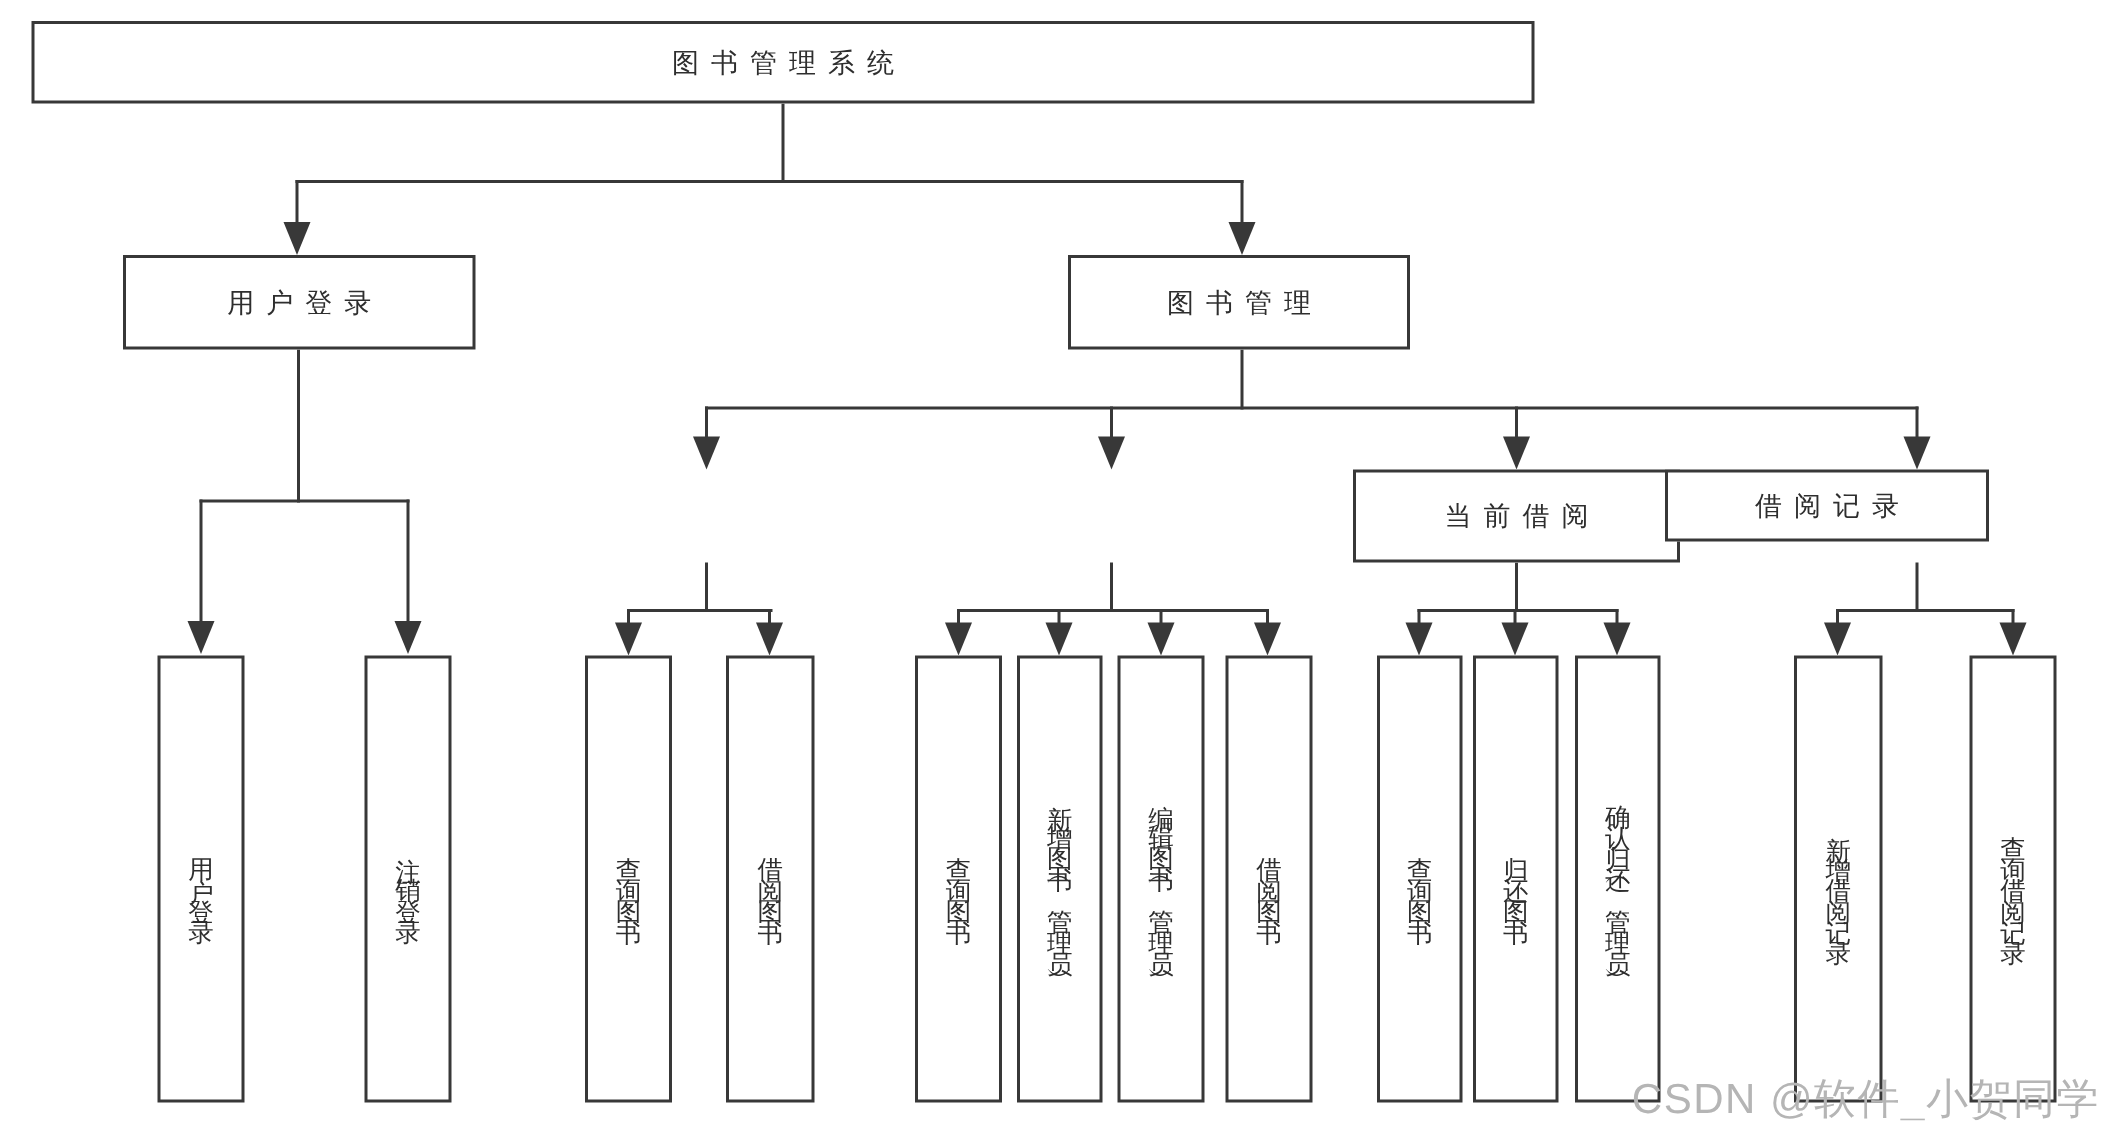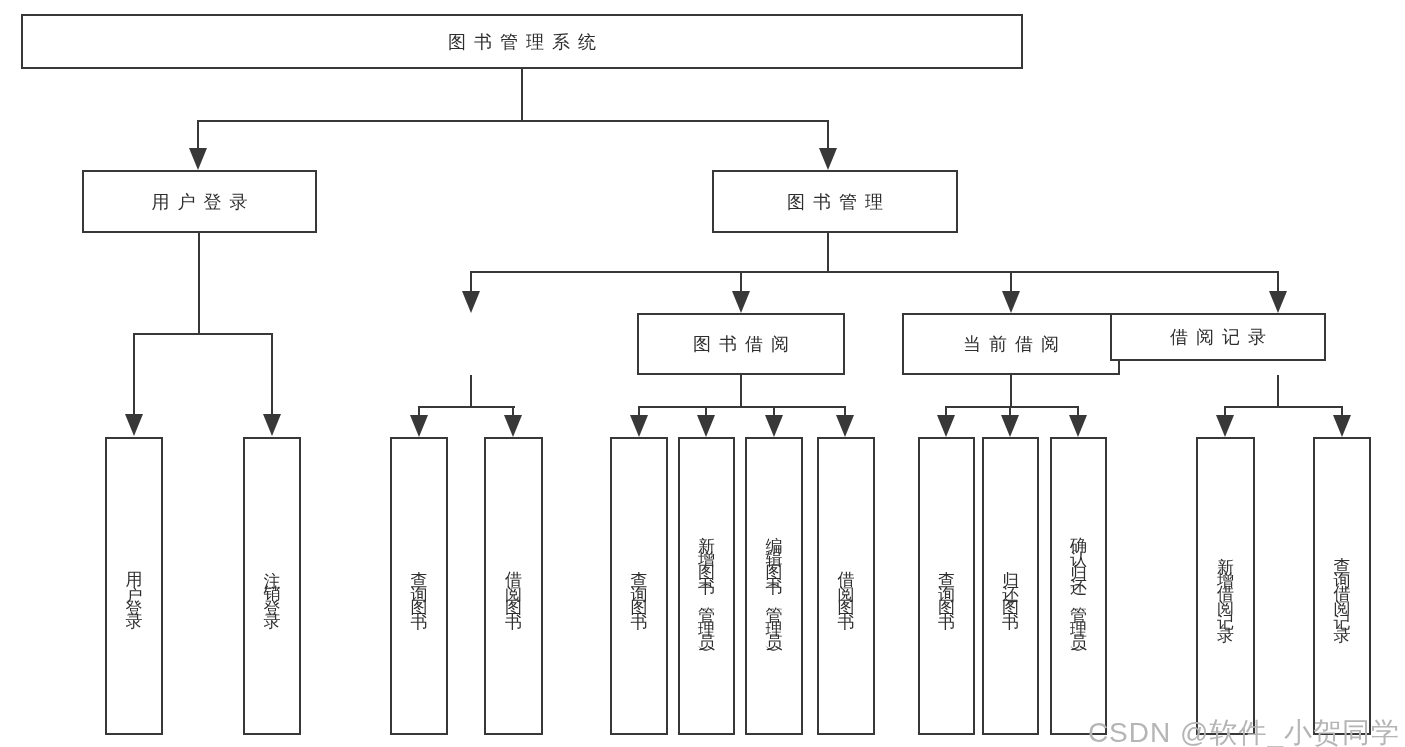--- a/index.html
+++ b/index.html
@@ -115,27 +115,24 @@
   <div class="vl" style="left:1341px;top:406px;height:12px"></div>
   <div class="ar" style="left:1333px;top:415px"></div>
 
   <div class="box" style="left:21px;top:14px;width:1002px;height:55px">
     <span class="hlabel">图书管理系统</span>
   </div>
 
   <div class="box" style="left:82px;top:170px;width:235px;height:63px">
     <span class="hlabel">用户登录</span>
   </div>
-  <div class="box" style="left:712px;top:170px;width:246px;height:63px">
+  <div class="box" style="left:712px;top:170px;width:228px;height:63px">
     <span class="hlabel">图书管理</span>
   </div>
 
-  <div class="box" style="left:637px;top:313px;width:208px;height:62px">
-    <span class="hlabel">图书借阅</span>
-  </div>
   <div class="box" style="left:902px;top:313px;width:218px;height:62px">
     <span class="hlabel">当前借阅</span>
   </div>
   <div class="box" style="left:1110px;top:313px;width:216px;height:48px">
     <span class="hlabel">借阅记录</span>
   </div>
 
   <div class="box vbox" style="left:105px;top:437px;width:58px;height:298px">
     <span class="vlabel">用户登录</span>
   </div>

